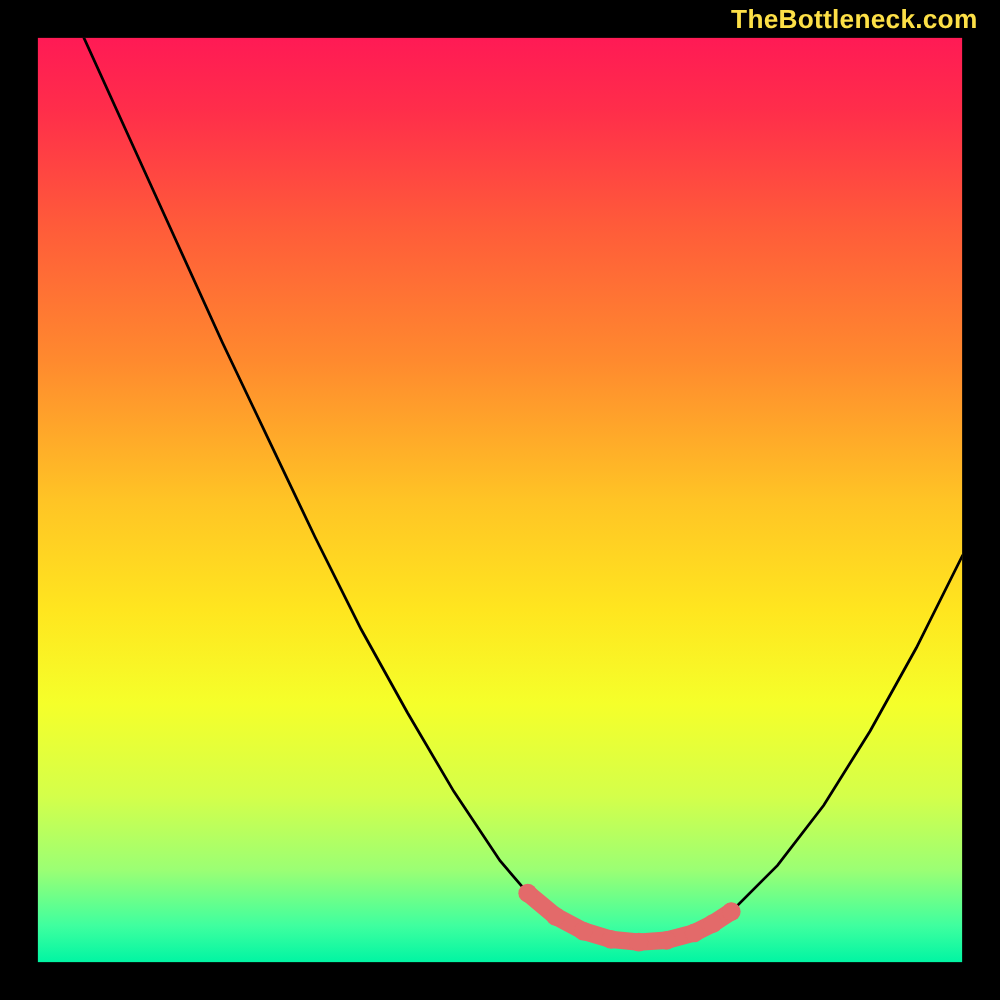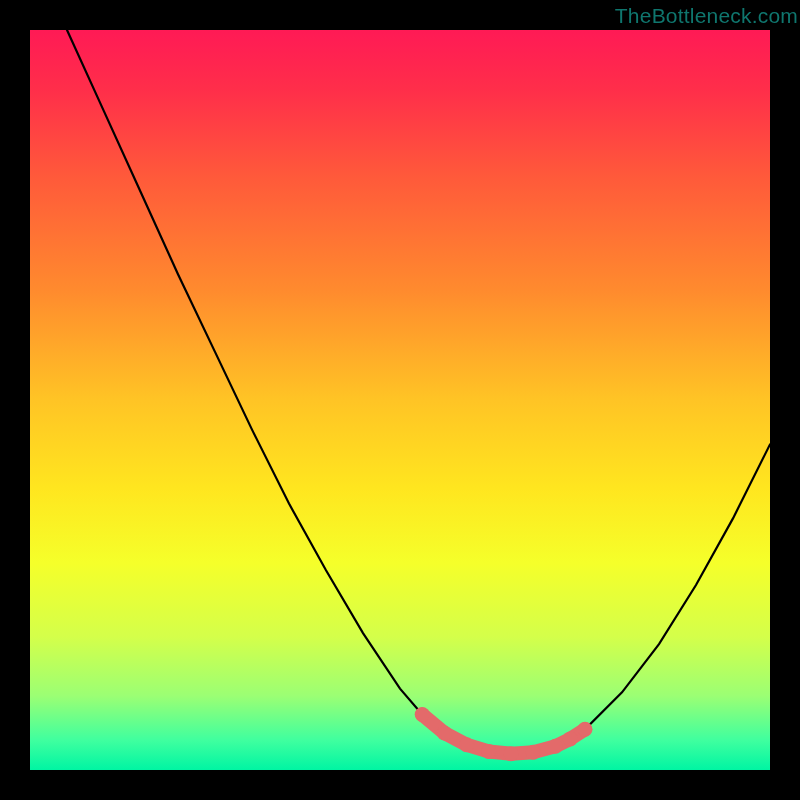--- a/index.html
+++ b/index.html
@@ -27,24 +27,24 @@
     overflow: hidden;
   }
   .plot svg {
     display: block;
     width: 740px;
     height: 740px;
   }
   .watermark {
     position: absolute;
     top: 4px;
-    right: 2px;
-    color: #0f766e;
+    right: 18px;
+    color: #fde047;
     font-size: 21px;
-    font-weight: 400;
+    font-weight: 700;
     letter-spacing: 0.2px;
   }
 </style>
 </head>
 <body>
 
 <div class="frame">
   <div class="plot">
     <svg viewBox="0 0 740 740">
       <defs>

